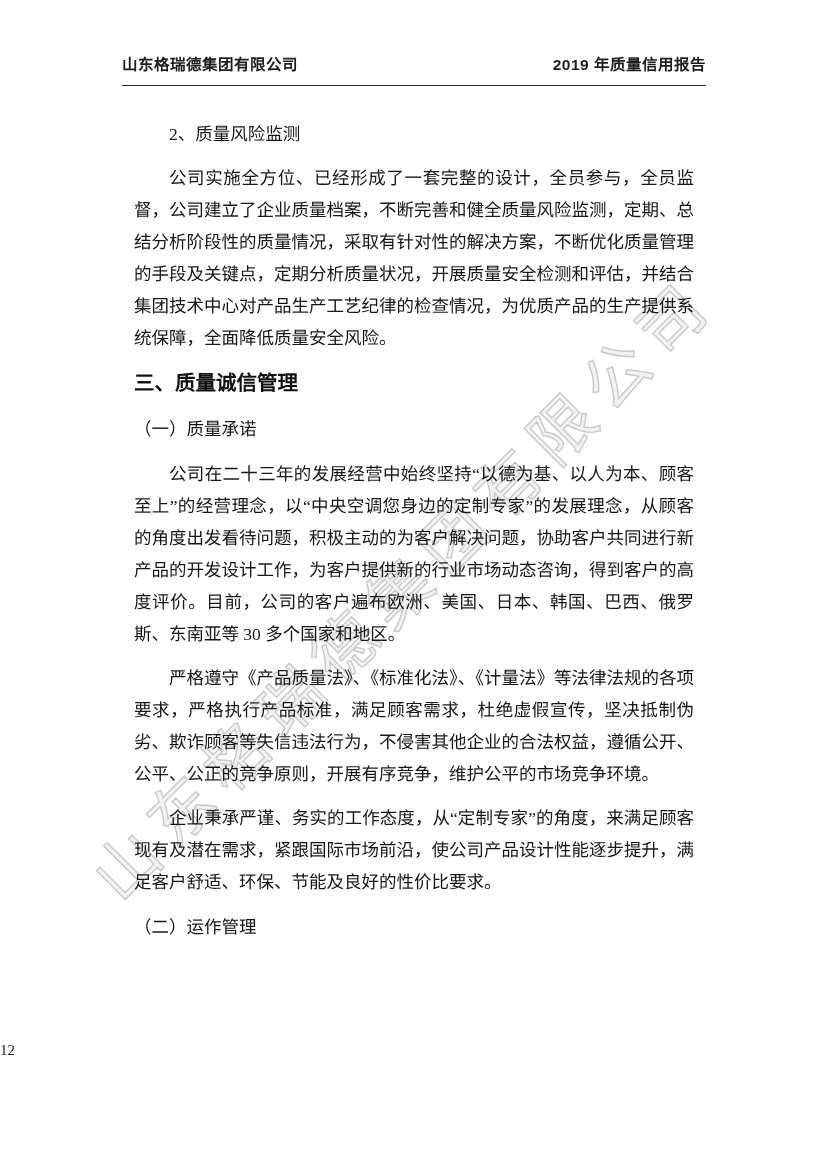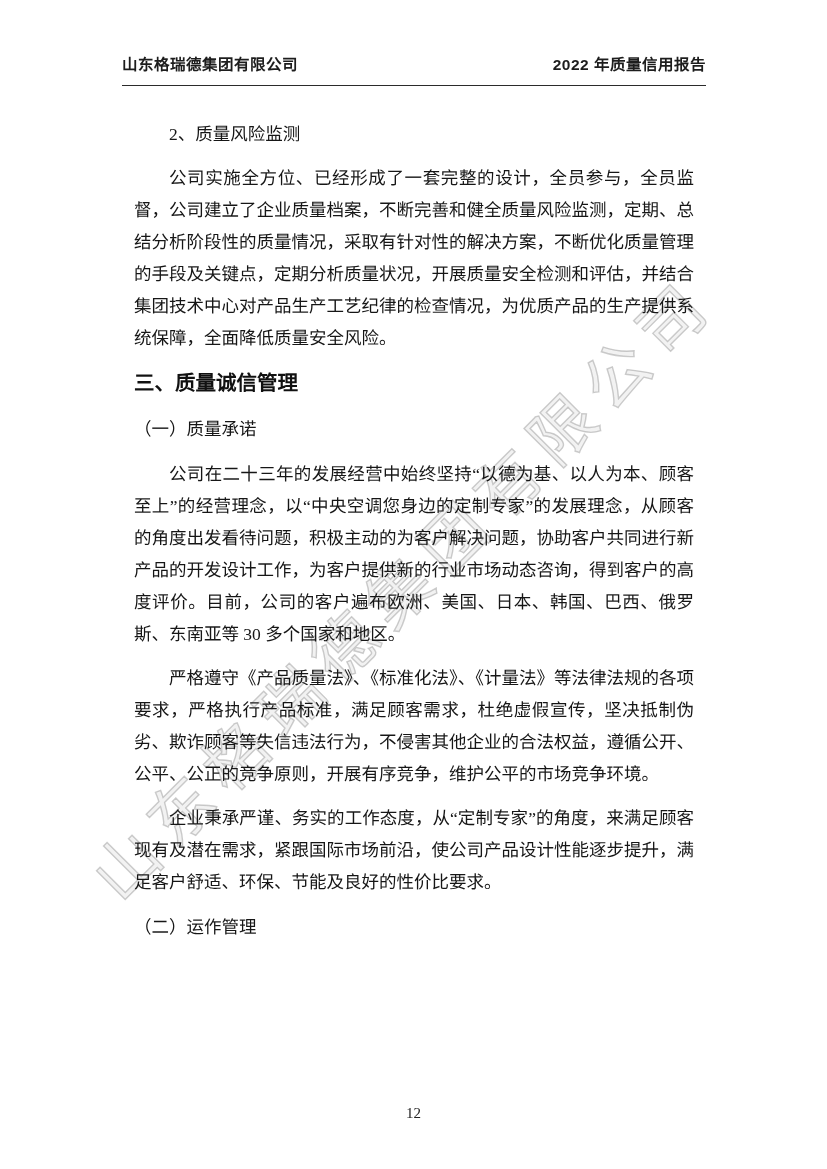--- a/index.html
+++ b/index.html
@@ -83,39 +83,39 @@
     text-indent: 0;
     color: #111;
   }
   .subsection-heading {
     text-indent: 0;
     line-height: 34px;
   }
   
   .page-number {
     position: absolute;
-    top: 1105px;
+    top: 1042px;
     left: 0;
     width: 100%;
-    text-align: center;
+    text-align: left;
     font-size: 15px;
     color: #222;
     z-index: 2;
   }
 </style>
 </head>
 <body>
 
 <div class="page">
 
   <div class="watermark">山东格瑞德集团有限公司</div>
 
   <div class="doc-header">
     <span>山东格瑞德集团有限公司</span>
-    <span>2022 年质量信用报告</span>
+    <span>2019 年质量信用报告</span>
   </div>
 
   <div class="content">
     <p class="numbered-subheading">2、质量风险监测</p>
     <p class="para">公司实施全方位、已经形成了一套完整的设计，全员参与，全员监督，公司建立了企业质量档案，不断完善和健全质量风险监测，定期、总结分析阶段性的质量情况，采取有针对性的解决方案，不断优化质量管理的手段及关键点，定期分析质量状况，开展质量安全检测和评估，并结合集团技术中心对产品生产工艺纪律的检查情况，为优质产品的生产提供系统保障，全面降低质量安全风险。</p>
     <p class="section-heading">三、质量诚信管理</p>
     <p class="subsection-heading">（一）质量承诺</p>
     <p class="para">公司在二十三年的发展经营中始终坚持“以德为基、以人为本、顾客至上”的经营理念，以“中央空调您身边的定制专家”的发展理念，从顾客的角度出发看待问题，积极主动的为客户解决问题，协助客户共同进行新产品的开发设计工作，为客户提供新的行业市场动态咨询，得到客户的高度评价。目前，公司的客户遍布欧洲、美国、日本、韩国、巴西、俄罗斯、东南亚等 30 多个国家和地区。</p>
     <p class="para">严格遵守《产品质量法》、《标准化法》、《计量法》等法律法规的各项要求，严格执行产品标准，满足顾客需求，杜绝虚假宣传，坚决抵制伪劣、欺诈顾客等失信违法行为，不侵害其他企业的合法权益，遵循公开、公平、公正的竞争原则，开展有序竞争，维护公平的市场竞争环境。</p>
     <p class="para">企业秉承严谨、务实的工作态度，从“定制专家”的角度，来满足顾客现有及潜在需求，紧跟国际市场前沿，使公司产品设计性能逐步提升，满足客户舒适、环保、节能及良好的性价比要求。</p>

